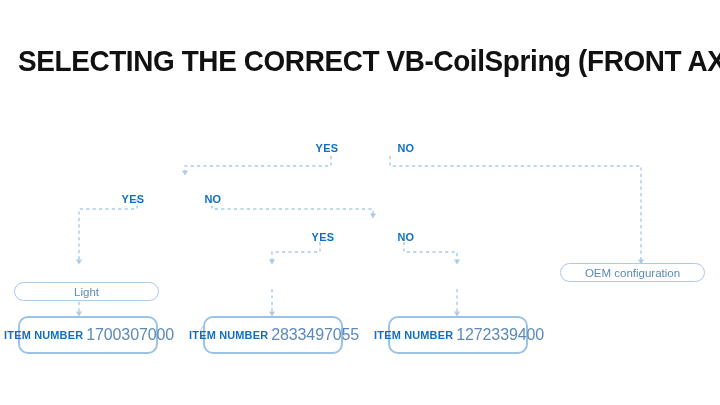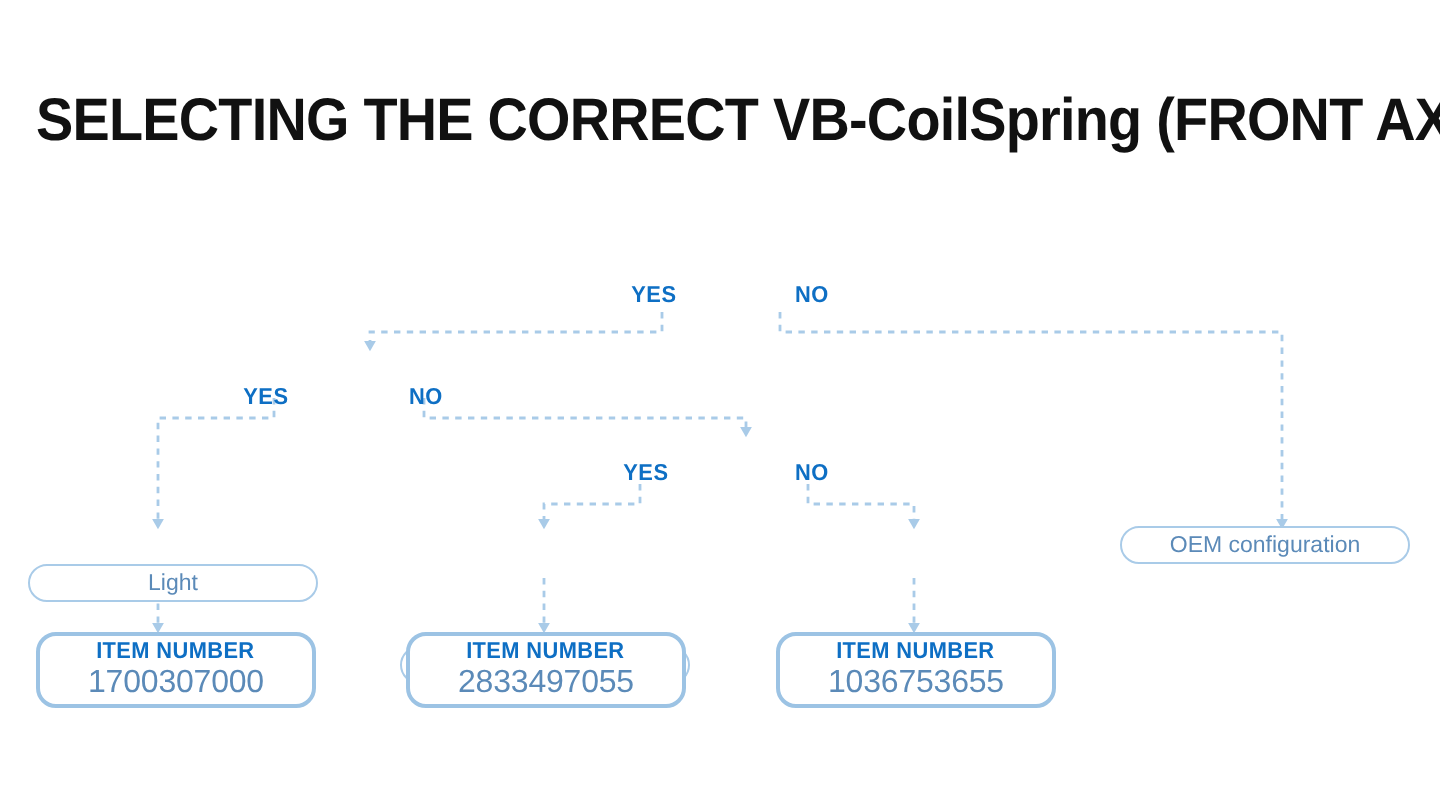--- a/index.html
+++ b/index.html
@@ -68,21 +68,20 @@
     border-color: #a9cbe8;
   }
   .node.result {
     height: 19px;
     border-color: #a9cbe8;
   }
   .node.item {
     height: 38px;
     border: 2px solid #9cc3e4;
     border-radius: 10px;
-    flex-direction: column;
     justify-content: center;
     gap: 1px;
   }
   .item-title {
     font-family: "Liberation Sans Narrow", "Liberation Sans", sans-serif;
     font-weight: bold;
     font-size: 11.5px;
     letter-spacing: 0.2px;
     color: #0e6fc4;
     transform: scaleX(0.95);
@@ -166,16 +165,16 @@
     <span class="item-value">1700307000</span>
   </div>
 
   <div class="node item" style="left:203px; top:316px; width:140px;">
     <span class="item-title">ITEM NUMBER</span>
     <span class="item-value">2833497055</span>
   </div>
 
   <div class="node item" style="left:388px; top:316px; width:140px;">
     <span class="item-title">ITEM NUMBER</span>
-    <span class="item-value">1036753655</span>
+    <span class="item-value">1272339400</span>
   </div>
 
 </div>
 
 </body></html>

